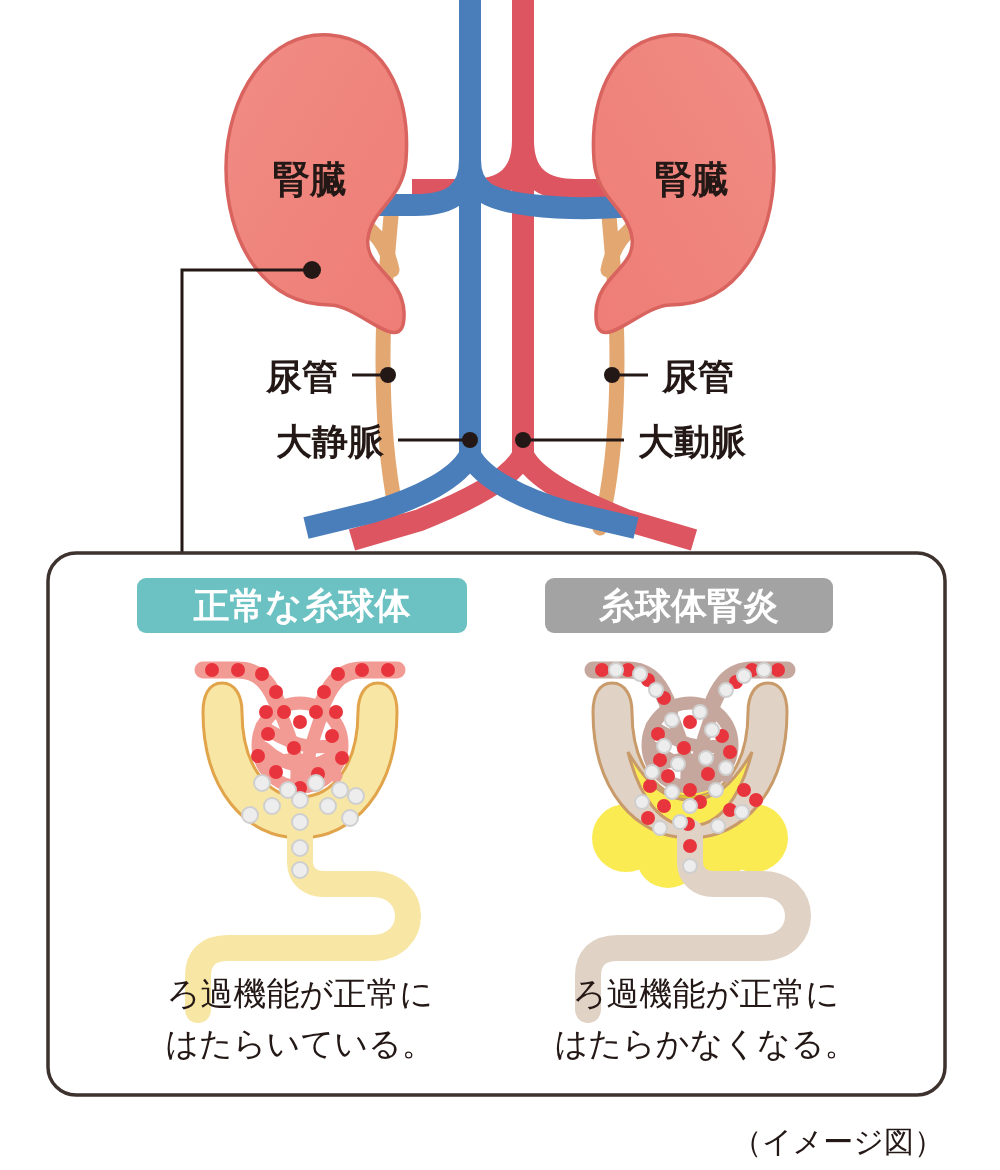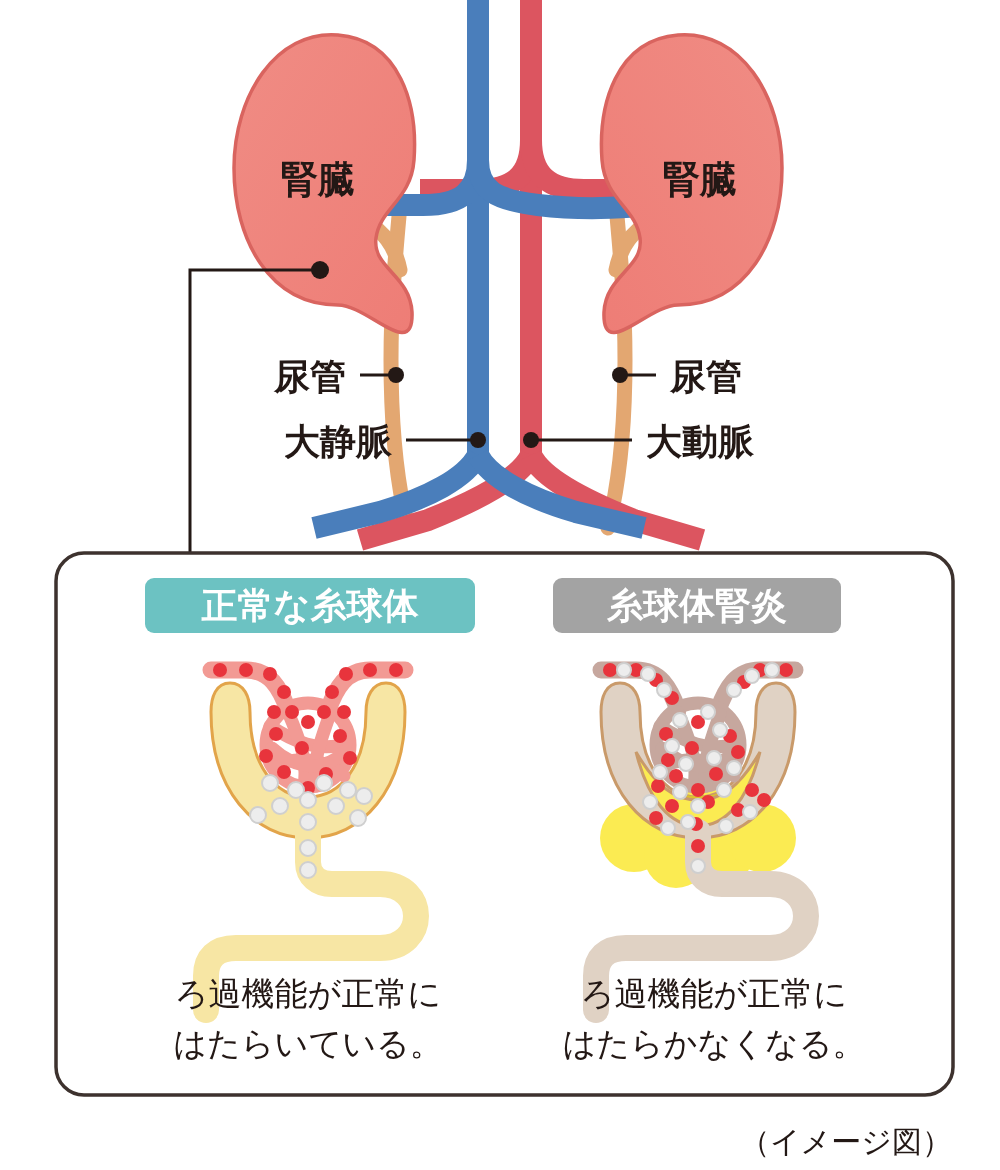--- a/index.html
+++ b/index.html
@@ -11,21 +11,21 @@
   body {
     width: 1000px;
     height: 1170px;
     position: relative;
     font-family: "Liberation Sans", "DejaVu Sans", sans-serif;
     color: #231815;
     overflow: hidden;
   }
   #figure-root {
     position: absolute;
-    left: 8px;
+    left: 0;
     top: 0;
     width: 882px;
     height: 1170px;
   }
   svg.diagram {
     position: absolute;
     left: 0;
     top: 0;
     width: 1000px;
     height: 1170px;

